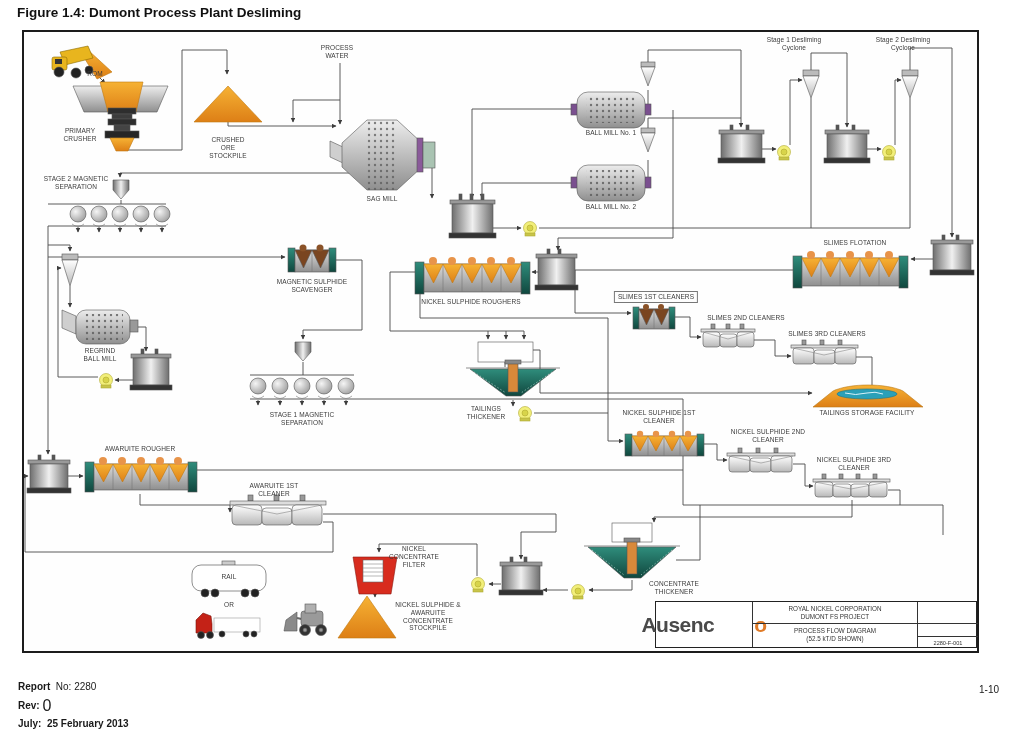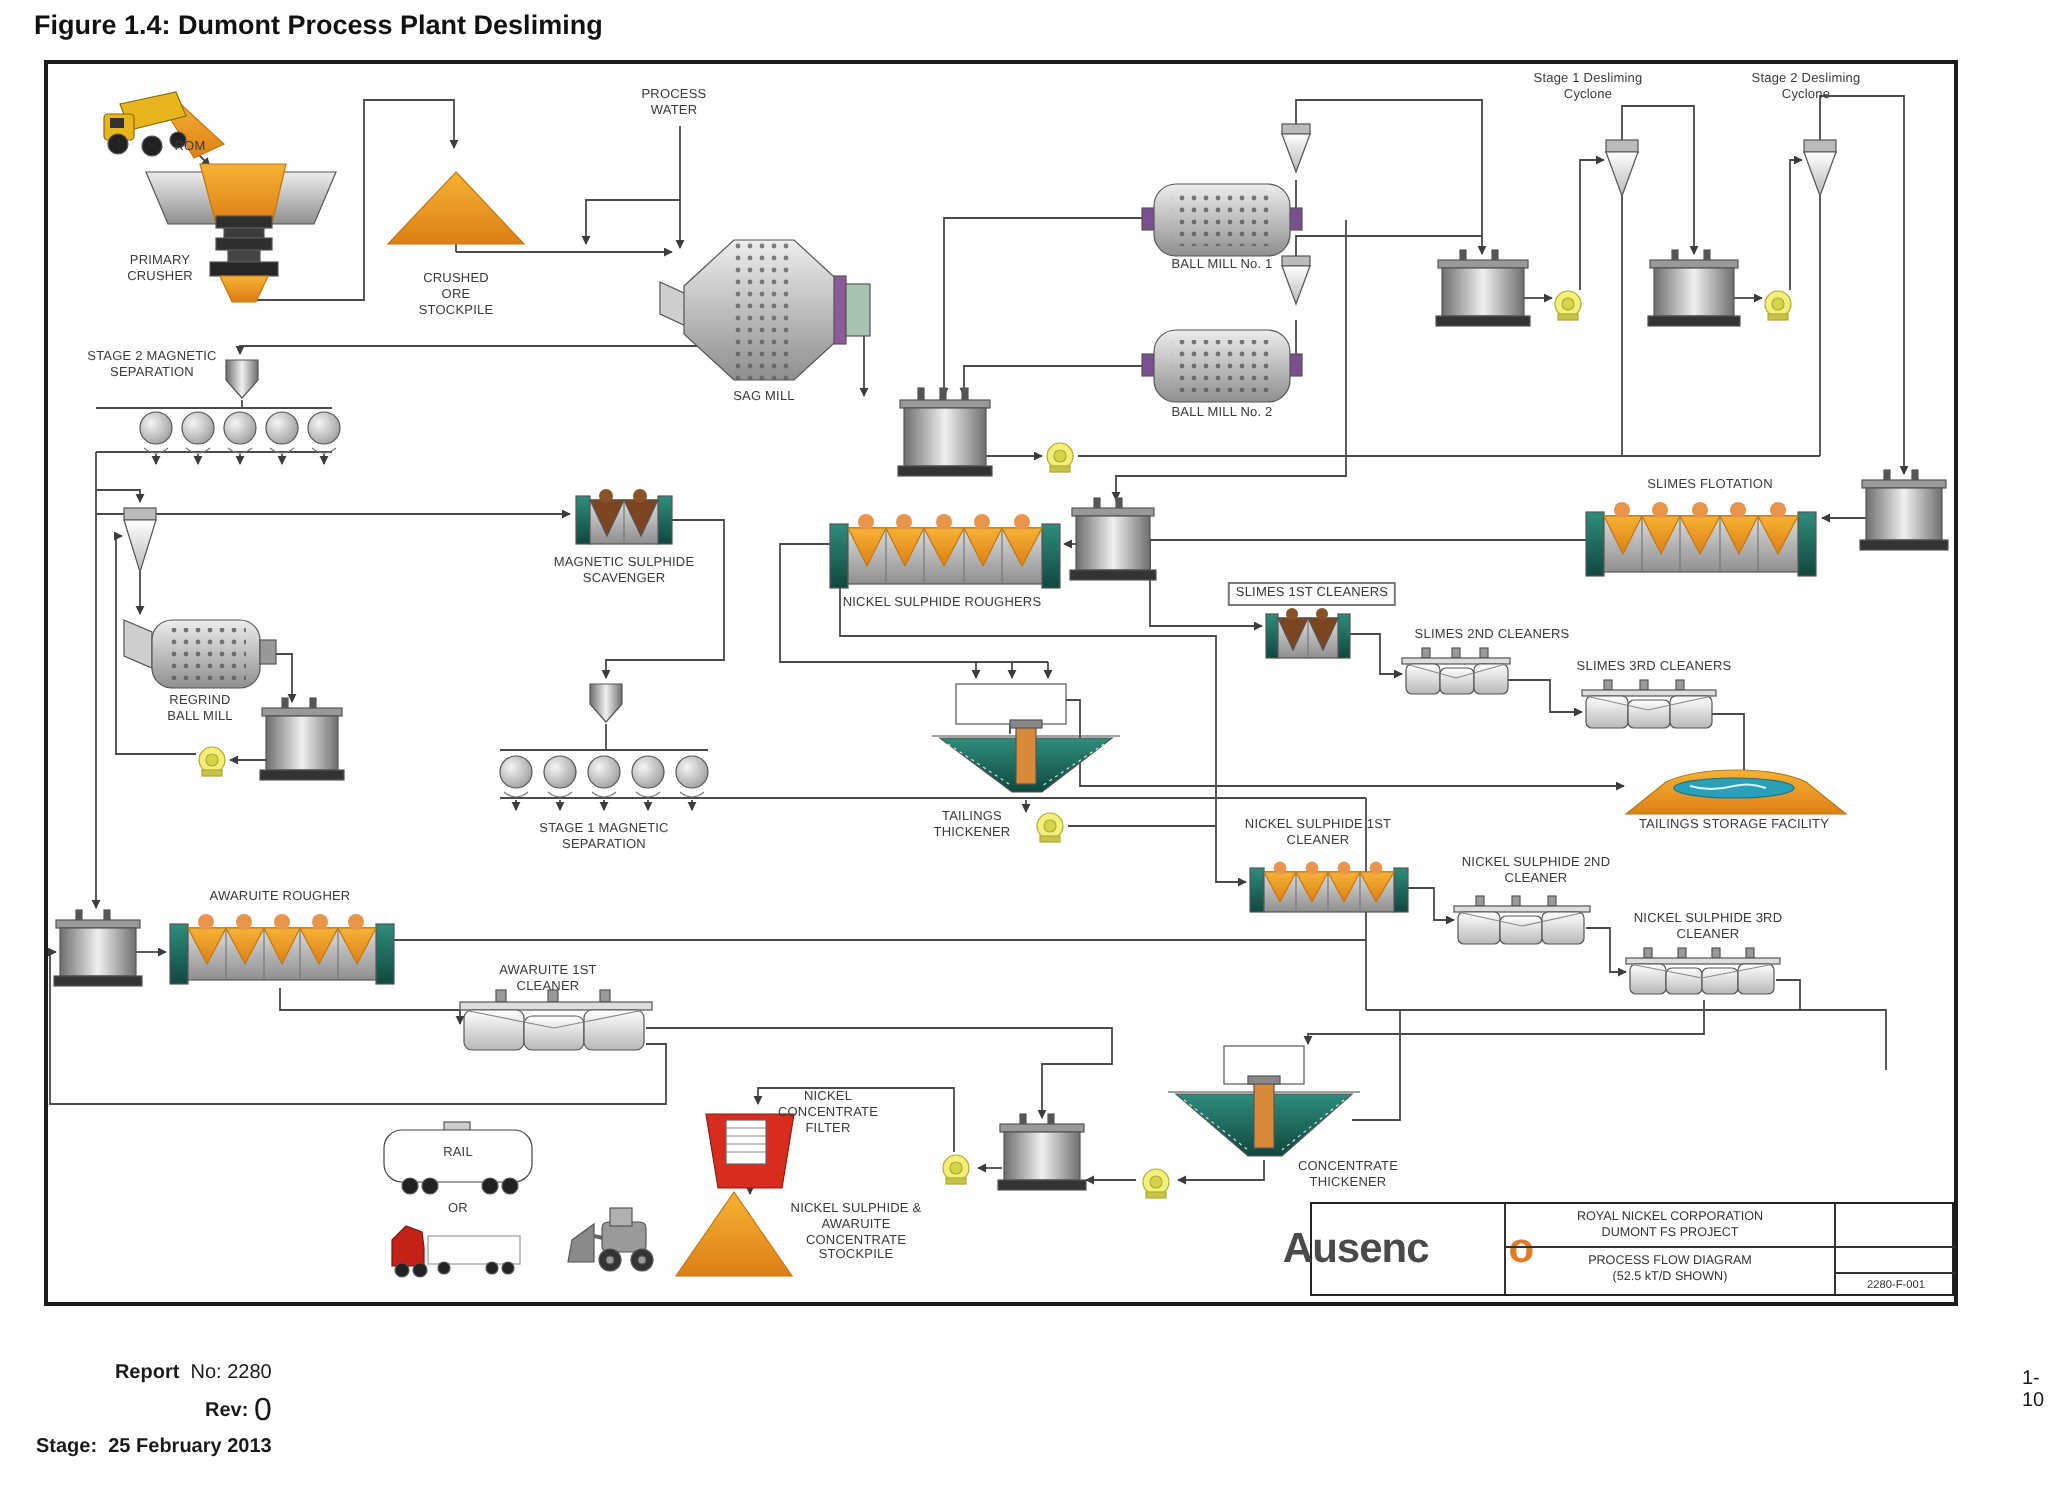--- a/index.html
+++ b/index.html
@@ -16,25 +16,25 @@
   .tb-cell{position:absolute;box-sizing:border-box;color:#333;gap:40px;}
   #tb-logo{left:0;top:0;width:97px;height:100%;border-right:1px solid #333;display:flex;align-items:center;justify-content:center;
      font-size:21px;font-weight:bold;color:#4a4a4a;letter-spacing:-.5px;}
   #tb-logo .o2{color:#e07b27;}
   #tb-mid{left:97px;top:0;width:165px;height:100%;border-right:1px solid #333;}
   .tb-row{position:absolute;left:0;width:100%;text-align:center;font-size:6.3px;line-height:1.25;color:#333;}
   #tb-right{left:262px;top:0;width:60px;height:100%;}
   .hline{position:absolute;background:#333;height:1px;}
   #tb-dwg{position:absolute;left:0;bottom:1px;width:100%;text-align:center;font-size:5.6px;color:#333;}
   
-  #footer{position:absolute;left:18px;top:680px;font-size:10px;color:#1a1a1a;text-align:right;}
+  #footer{position:absolute;left:18px;top:680px;font-size:10px;color:#1a1a1a;}
   .frow{margin-bottom:1px;line-height:1.35;}
   .fb{font-weight:bold;}
   #rev-val{font-size:16px;font-weight:normal;vertical-align:-2px;}
-  #page-num{position:absolute;left:979px;top:684px;font-size:10px;color:#1a1a1a;margin-left:32px;}
+  #page-num{position:absolute;left:979px;top:684px;font-size:10px;color:#1a1a1a;}
 </style>
 </head>
 <body>
 
 <div id="page">
   <div id="doc-title">Figure 1.4:  Dumont Process Plant Desliming</div>
   <div id="frame"></div>
 
   <svg class="canvas" width="1024" height="750" viewBox="0 0 1024 750">
     <defs>
@@ -637,16 +637,16 @@
     <div id="tb-right" class="tb-cell">
       <div class="hline" style="left:0;top:21px;width:100%;"></div>
       <div class="hline" style="left:0;top:34px;width:100%;"></div>
       <div id="tb-dwg">2280-F-001</div>
     </div>
   </div>
 
   <div id="footer">
     <div class="frow"><span class="fb">Report</span>&nbsp;&nbsp;<span>No: 2280</span></div>
     <div class="frow"><span class="fb">Rev:</span>&nbsp;<span id="rev-val">0</span></div>
-    <div class="frow"><span class="fb">Stage:</span>&nbsp;&nbsp;<span class="fb">25 February 2013</span></div>
+    <div class="frow"><span class="fb">July:</span>&nbsp;&nbsp;<span class="fb">25 February 2013</span></div>
   </div>
   <div id="page-num">1-10</div>
 </div>
 
 </body></html>

